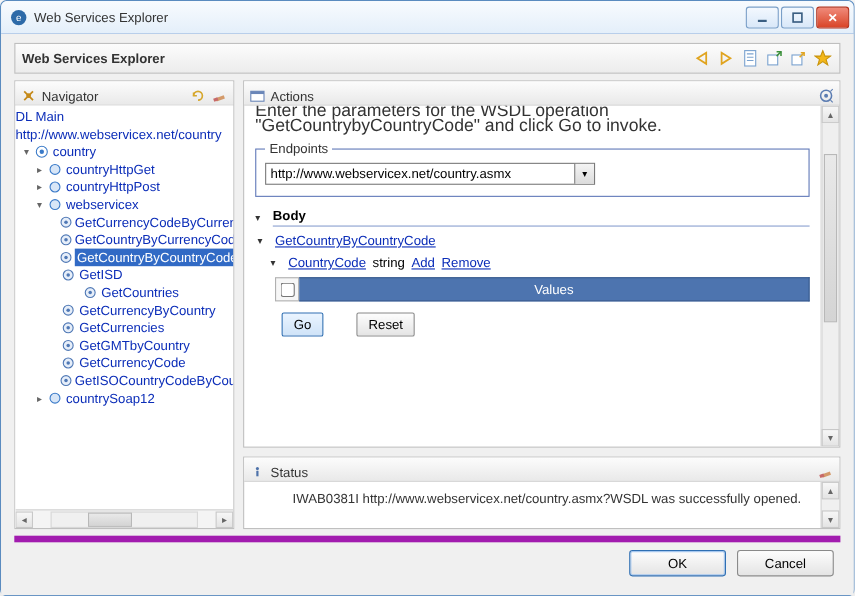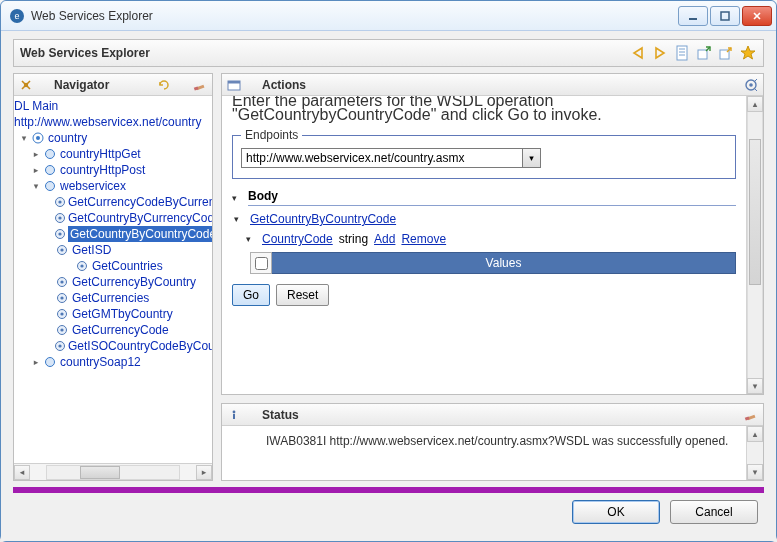--- a/index.html
+++ b/index.html
@@ -79,24 +79,24 @@
     flex-direction: column;
     min-height: 0;
   }
   .panel.left { width: 200px; }
   .panel.right { flex: 1; }
   .panel-header {
     height: 22px;
     background: linear-gradient(#fcfcfc,#e9e9e9);
     border-bottom: 1px solid #cfcfcf;
     display: flex;
-    align-items: center;
+    align-items: flex-end;
     padding: 0 4px;
-    gap: 20px;
-    font-weight: 700;
+    gap: 4px;
+    font-weight: 400;
     color: #333;
   }
   .panel-header .hspacer { flex:1; }
   .hicon { width:16px; height:16px; display:inline-flex; align-items:center; justify-content:center; }
   .nav-body {
     flex: 1;
     overflow: hidden;
     position: relative;
     background:#fff;
     display:flex;
@@ -156,21 +156,21 @@
   .values-hdr .cbcell {
     width:22px; height:22px; border:1px solid #b0b0b0; display:flex; align-items:center; justify-content:center; background:#f7f7f7;
   }
   .values-hdr .cbcell input { margin:0; }
   .values-hdr .bar {
     flex:1; height:22px; background:#4d74af; color:#fff; display:flex; align-items:center; justify-content:center; font-size:12px; border:1px solid #3b5c8f; border-left:none;
   }
   .gobtns { display:flex; gap:6px; }
   .btn {
     height:22px; padding:0 10px; border:1px solid #8a8a8a; background:linear-gradient(#fdfdfd,#e4e4e4);
-    display:inline-flex; align-items:center; justify-content:center; cursor:default; border-radius:2px;
+    display:inline-flex; align-items:center; justify-content:center; cursor:default; border-radius:2px;margin-left:24px;
   }
   .btn.primary { border-color:#2f6fb3; background:linear-gradient(#eaf4ff,#cfe3f8);}
   .right-scrollbar {
     width:17px; background:#f0f0f0; border-left:1px solid #d4d4d4;
     display:flex; flex-direction:column; align-items:stretch;
   }
   .right-scrollbar .arrv { height:16px; background:linear-gradient(#f7f7f7,#e4e4e4); border:1px solid #c8c8c8; display:flex; align-items:center; justify-content:center; font-size:9px; color:#666;}
   .right-scrollbar .vtrack { flex:1; position:relative; background:#efefef; border-left:1px solid #dcdcdc; border-right:1px solid #dcdcdc;}
   .right-scrollbar .vthumb { position:absolute; left:1px; right:1px; top:10%; height:55%; background:linear-gradient(#e9e9e9,#d4d4d4); border:1px solid #b8b8b8;}
   .status-panel .status-body {
@@ -544,21 +544,21 @@
             <div class="right-scrollbar">
               <div class="arrv">▴</div>
               <div class="vtrack">
                   <div class="vthumb"></div>
                 </div>
               <div class="arrv">▾</div>
             </div>
           </div>
         </div>
 
-        <div class="panel status-panel" style="height:78px;">
+        <div class="panel status-panel" style="height:66px;">
           <div class="panel-header">
             <span class="hicon">
                 <svg width="12" height="12" viewBox="0 0 12 12">
                   <circle cx="6" cy="3" r="1.4" fill="#4e72aa"></circle>
                   <rect x="5" y="5" width="2" height="5" fill="#4e72aa"></rect>
                 </svg>
               </span>
             <span>Status</span>
             <span class="hspacer"></span>
             <span class="hicon">

